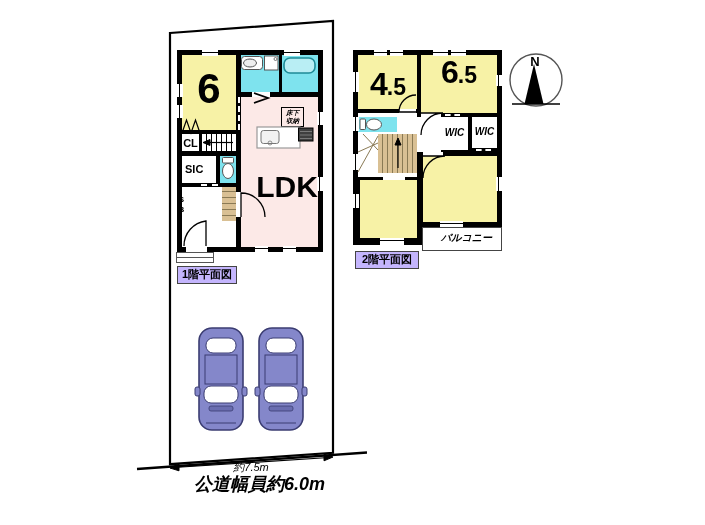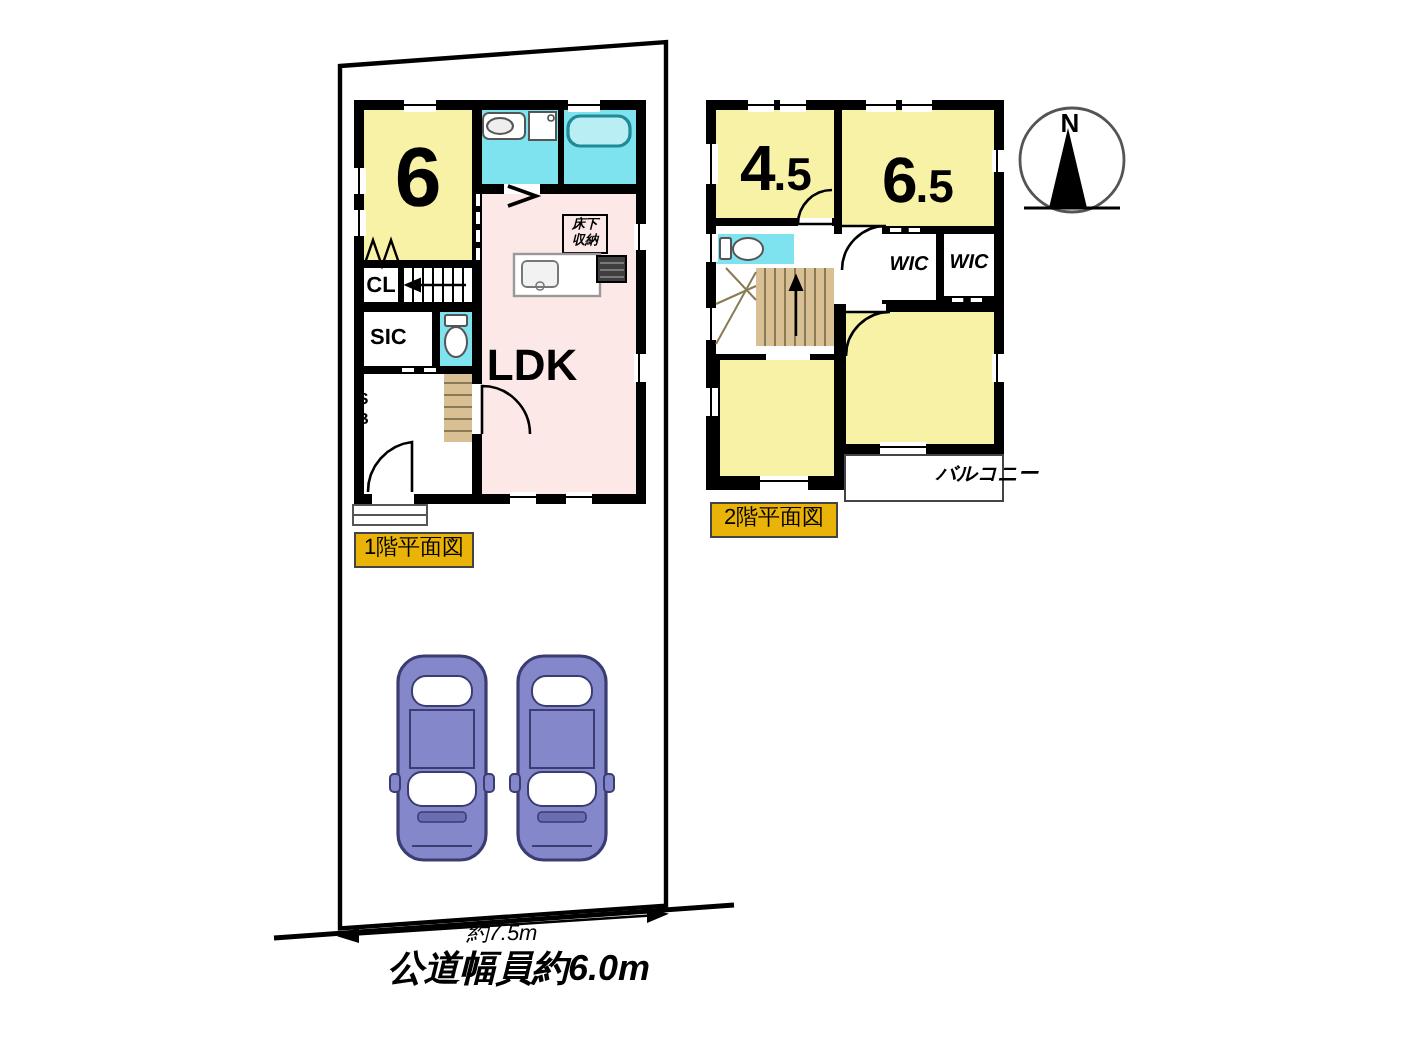--- a/index.html
+++ b/index.html
@@ -43,38 +43,38 @@
   
   .gap{position:absolute;background:#fff;}
   
   .winH{position:absolute;background:linear-gradient(#fff 0 2px,#000 2px 3px,#fff 3px 100%);}
   .winV{position:absolute;background:linear-gradient(90deg,#fff 0 2px,#000 2px 3px,#fff 3px 100%);}
   
   .rm-label{position:absolute;font-weight:bold;text-align:center;line-height:1;}
   .big{font-size:32px;letter-spacing:-1px;}
   .dec{font-size:23px;}
   #t-r6{left:186px;top:68px;width:46px;font-size:42px;}
-  #t-ldk{left:228px;top:172px;width:76px;font-size:22px;}
+  #t-ldk{left:249px;top:172px;width:76px;font-size:30px;}
   #t-ldk16{left:243px;top:197px;width:76px;font-size:40px;}
   #t-r45{left:360px;top:68px;width:56px;}
-  #t-r65{left:428px;top:74px;width:62px;}
+  #t-r65{left:428px;top:56px;width:62px;}
   #t-r52{left:360px;top:194px;width:56px;}
   #t-r75{left:430px;top:172px;width:60px;}
   .small-label{position:absolute;font-weight:bold;font-size:11px;line-height:1;}
   #t-cl{left:182px;top:138px;width:17px;text-align:center;}
   #t-sic{left:185px;top:164px;width:28px;text-align:left;}
   #t-sb{left:176px;top:195px;width:9px;font-size:8px;writing-mode:vertical-rl;text-orientation:upright;letter-spacing:1px;}
   #t-wic1{left:441px;top:128px;width:27px;font-size:10px;text-align:center;}
   #t-wic2{left:472px;top:127px;width:25px;font-size:10px;text-align:center;}
   #storage{left:281px;top:107px;width:21px;height:17px;border:1px solid #000;
            font-size:6.5px;font-weight:bold;text-align:center;line-height:1.2;padding-top:1px;}
   #balcony{left:422px;top:227px;width:80px;height:24px;background:#fff;border:1px solid #444;
            box-sizing:border-box;}
-  #t-balcony{left:432px;top:232px;width:60px;font-size:10px;font-weight:bold;text-align:left;margin-left:36px;}
-  .caption{position:absolute;background:#eab308;border:1px solid #444;font-size:11px;font-weight:normal;
+  #t-balcony{left:432px;top:232px;width:60px;font-size:10px;font-weight:bold;text-align:right;}
+  .caption{position:absolute;background:#c4b5fd;border:1px solid #444;font-size:11px;font-weight:bold;
            text-align:center;line-height:15px;}
   #cap1{left:177px;top:266px;width:58px;height:16px;}
   #cap2{left:355px;top:251px;width:62px;height:16px;}
   #porch{left:176px;top:252px;width:38px;height:11px;background:#fff;border:1px solid #555;
          box-sizing:border-box;}
   #porch-step{left:176px;top:257px;width:38px;height:1px;background:#555;}
   #t-frontage{left:225px;top:461px;width:52px;font-size:11px;text-align:center;}
   #t-road{left:182px;top:475px;width:155px;font-size:18px;font-weight:bold;text-align:center;}
   .txt{position:absolute;line-height:1.1;}
   

